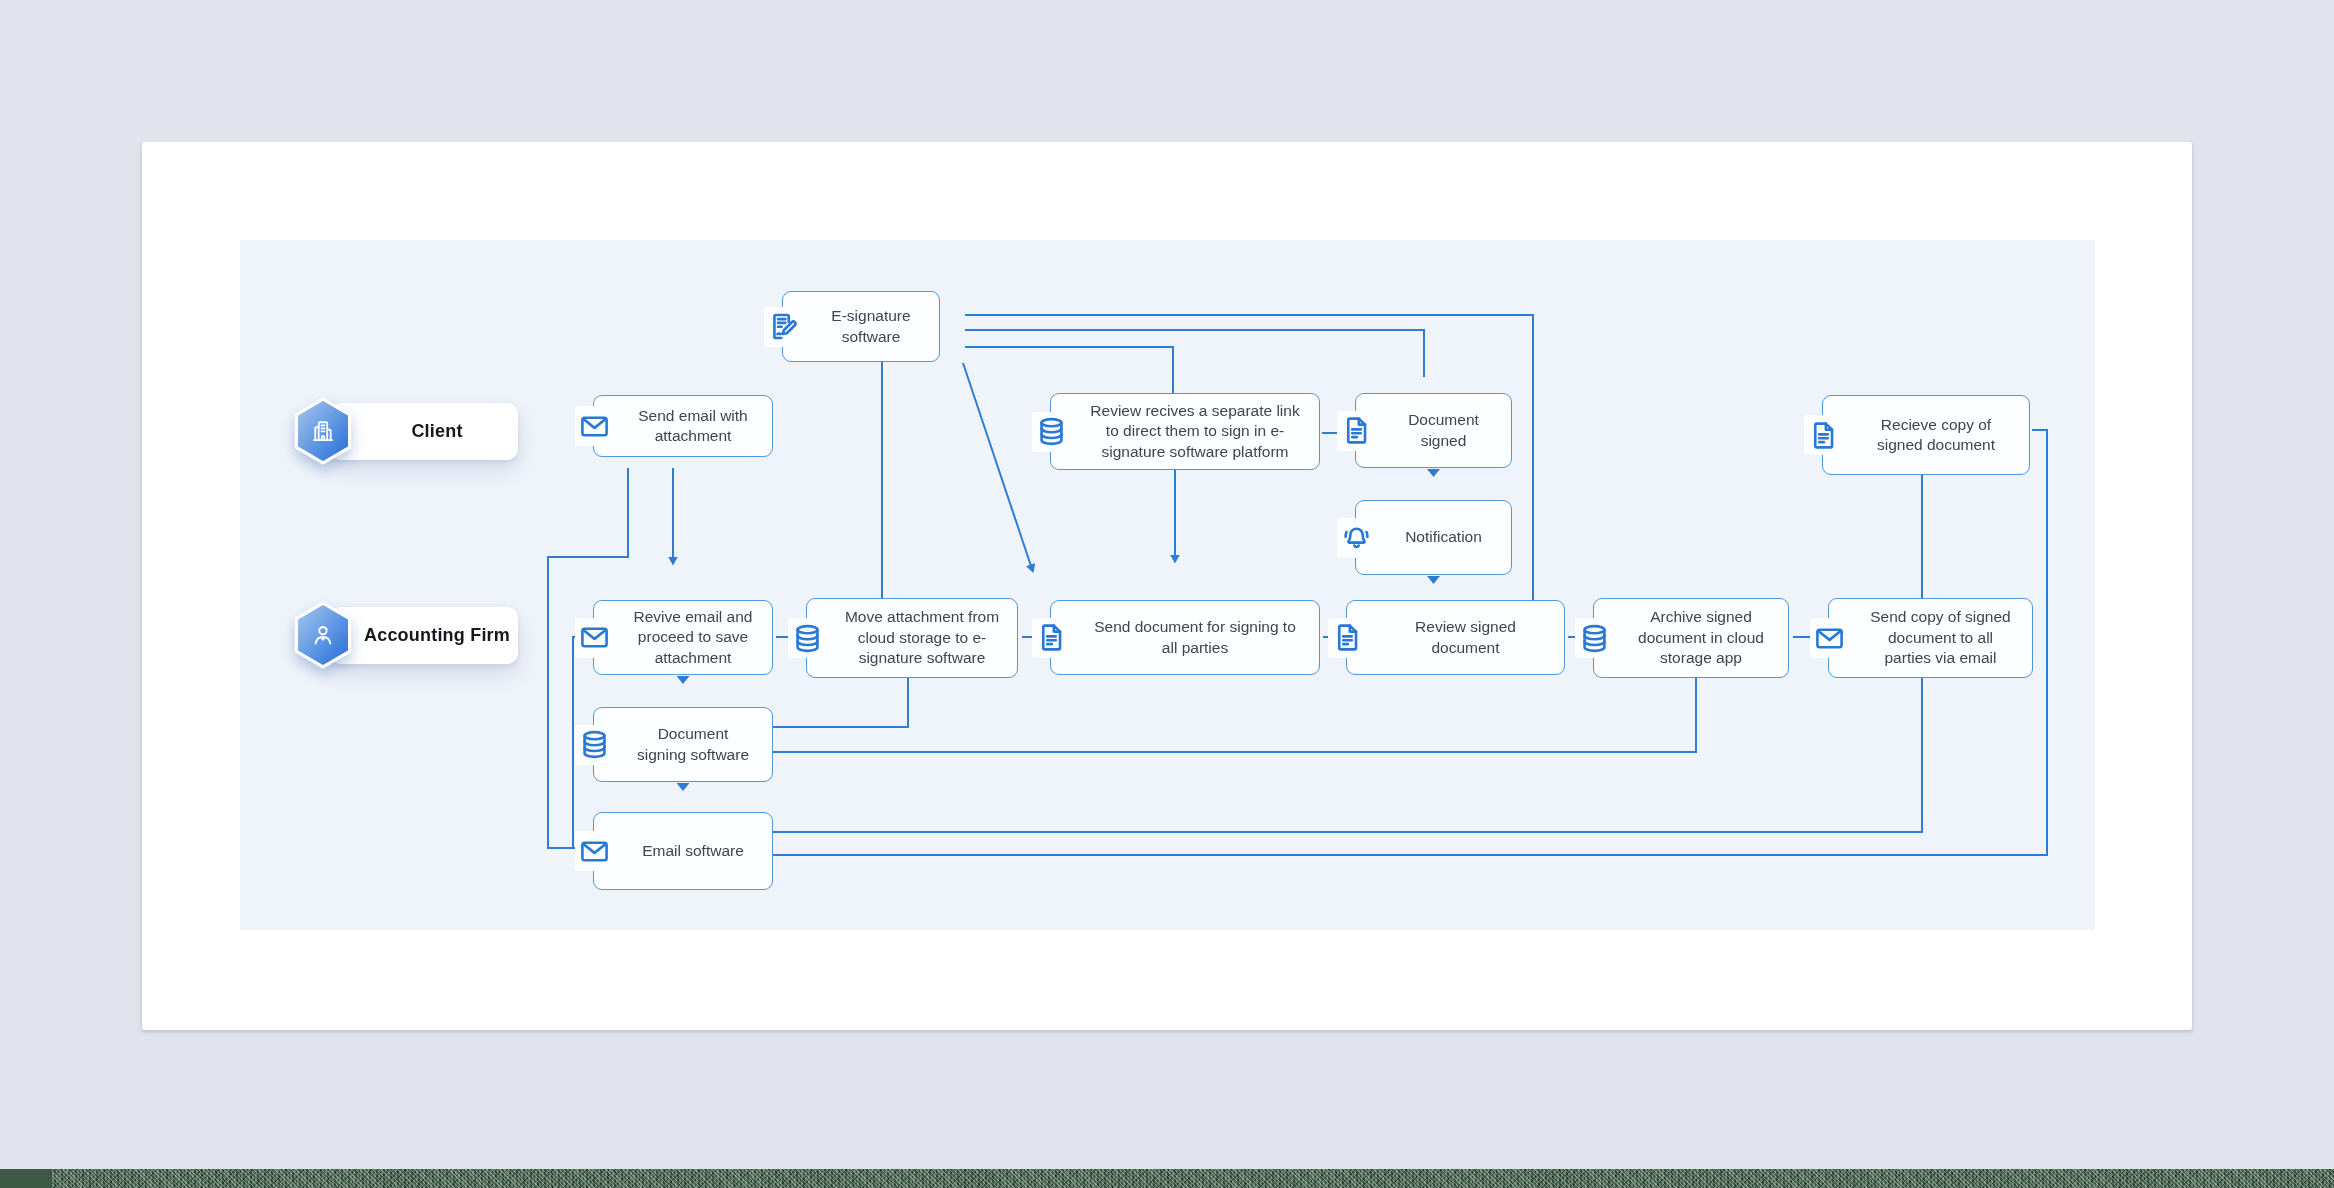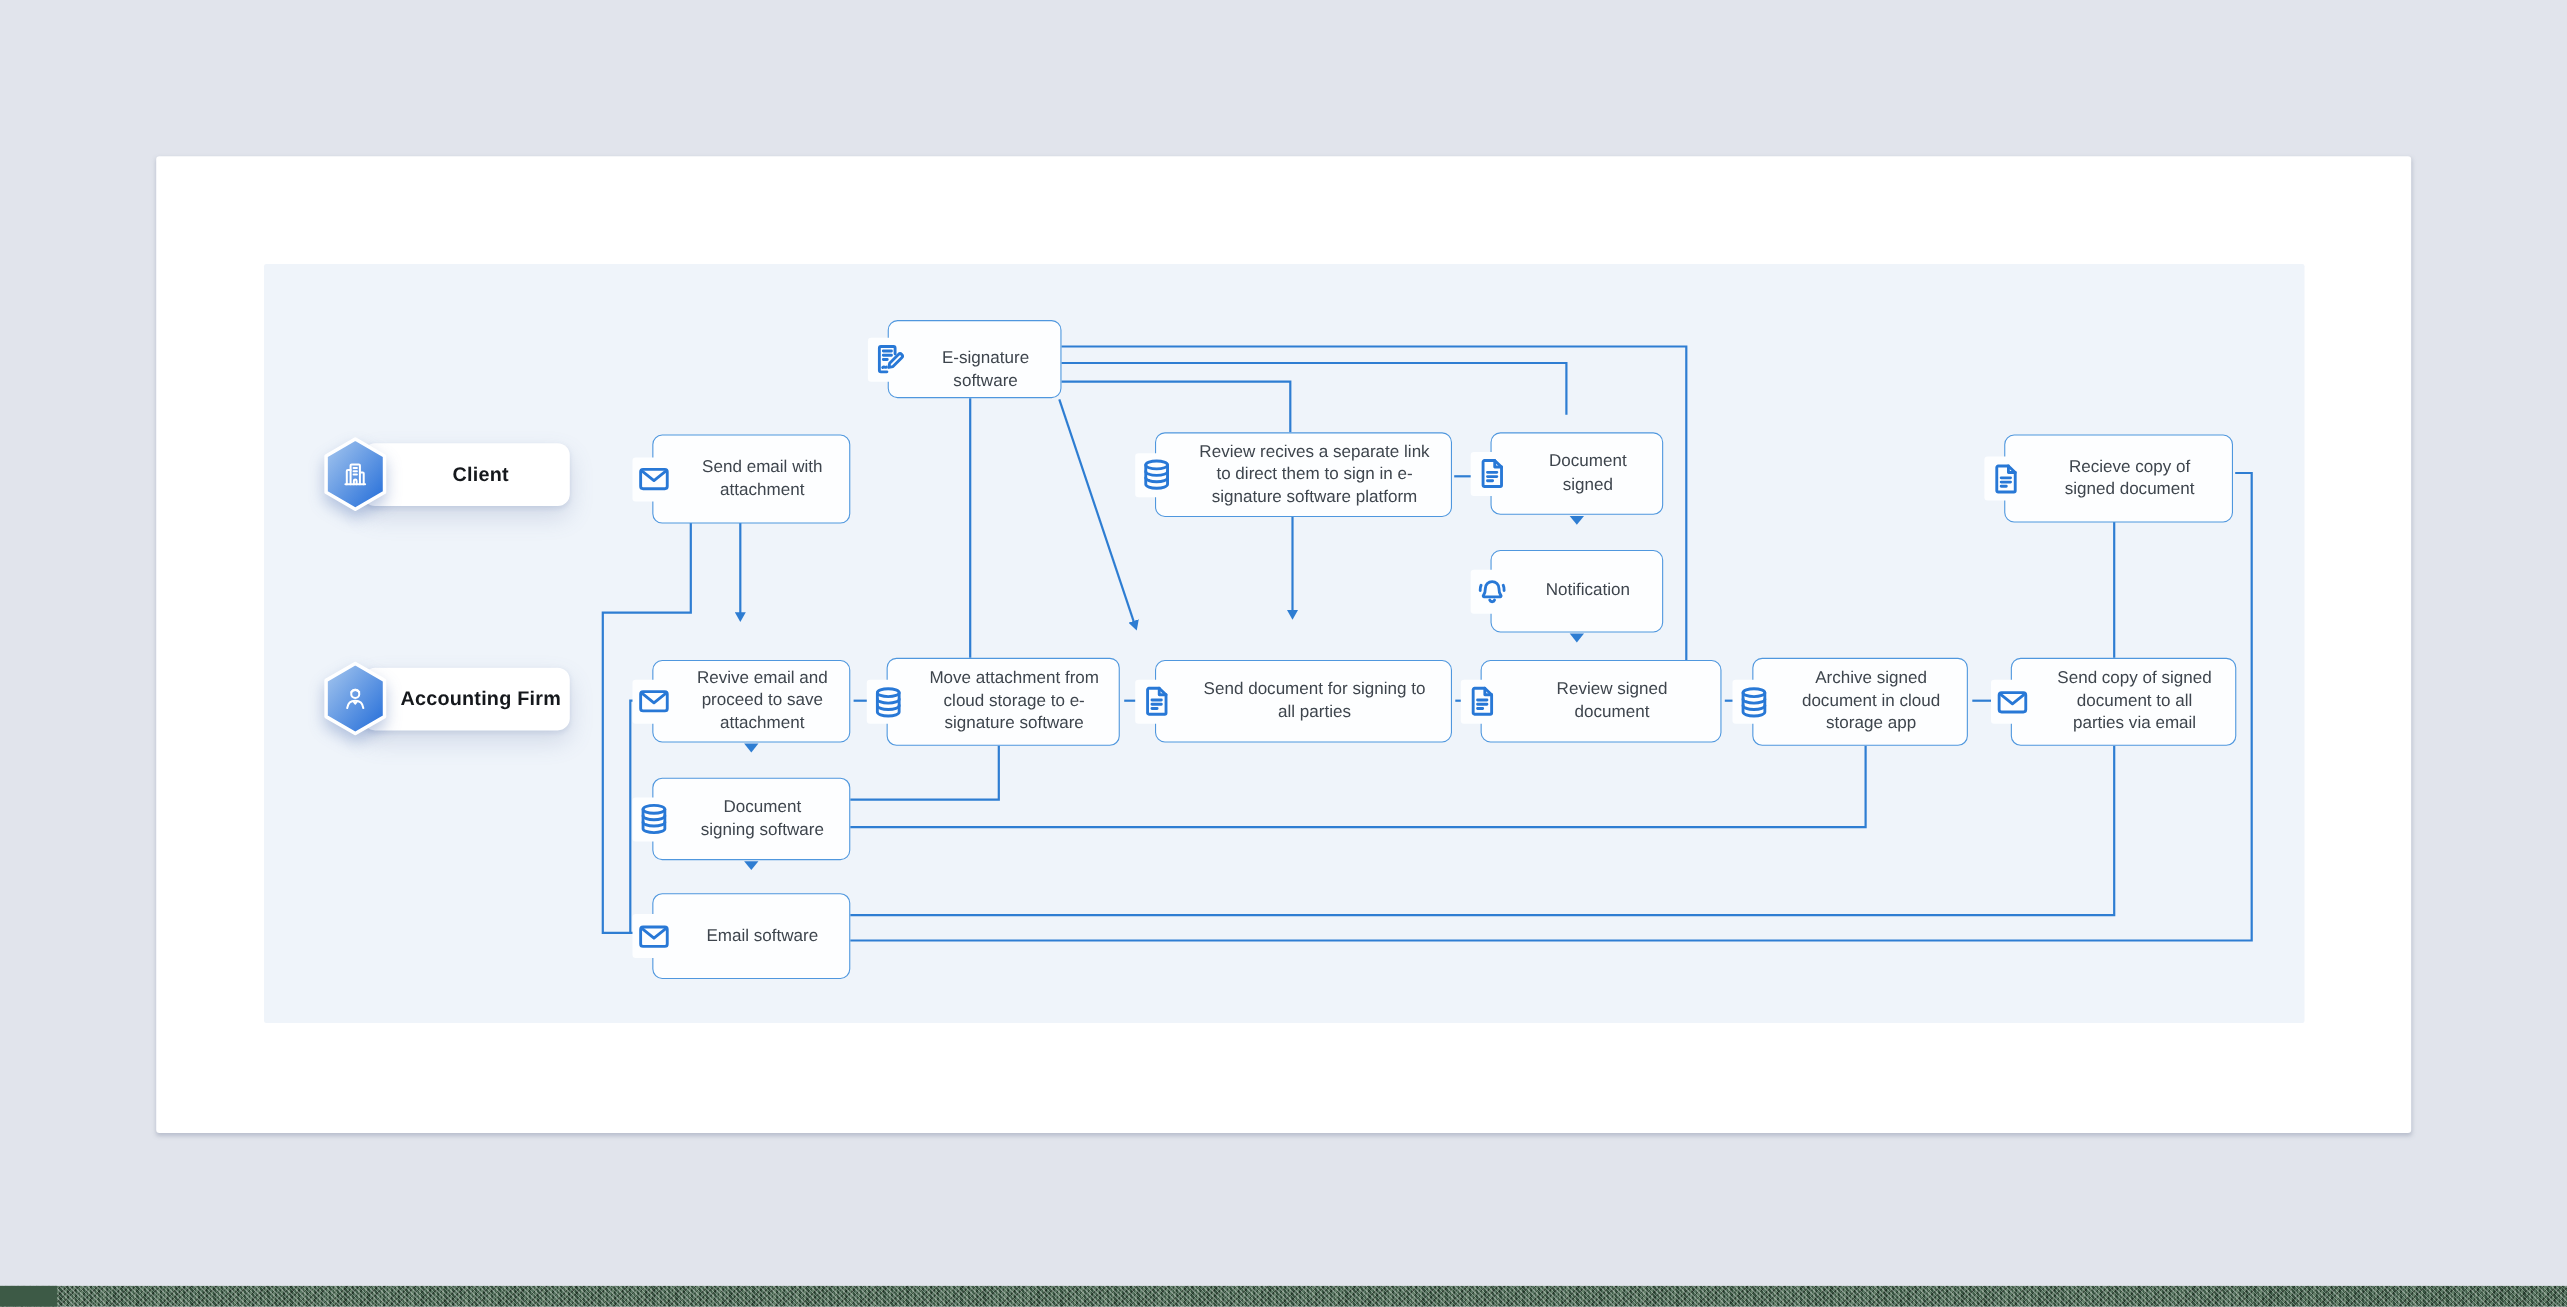--- a/index.html
+++ b/index.html
@@ -94,34 +94,34 @@
     </g>
     <g fill="#2e7dd2" stroke="none">
       <path d="M1427 469 h13 l-6.5 8 z"></path>
       <path d="M1427 576 h13 l-6.5 8 z"></path>
       <path d="M676.5 676 h13 l-6.5 8 z"></path>
       <path d="M676.5 783 h13 l-6.5 8 z"></path>
     </g>
   </svg>
 
   <div id="nodes-layer">
-      <div class="node" style="left: 807px; top: 291px; width: 158px; height: 71px; align-items: flex-end;">
+      <div class="node" style="left: 782px; top: 291px; width: 158px; height: 71px;">
         <span class="icon-wrap">
           <svg viewBox="0 0 24 24">
             <g fill="none" stroke="#2878d6" stroke-width="1.9" stroke-linecap="round" stroke-linejoin="round">
        <path d="M15.8 8.6V4.6a1 1 0 0 0-1-1H6.4a1 1 0 0 0-1 1v14.8a1 1 0 0 0 1 1h4"></path>
        <path d="M8 6.6h5.4M8 9.4h5.4M8 12.2h2.6"></path>
        <path d="M20.2 11.1a1.55 1.55 0 0 0-2.2-2.2l-5.8 5.8-.6 2.8 2.8-.6 5.8-5.8z"></path>
        <path d="M7.6 17.5c.9-.9 1.5.4 2.4-.3"></path>
             </g>
           </svg>
         </span>
         <span class="label">E-signature software</span>
       </div>
-      <div class="node" style="left: 593px; top: 395px; width: 180px; height: 81px; justify-content: flex-end;">
+      <div class="node" style="left: 593px; top: 395px; width: 180px; height: 62px; justify-content: flex-end;">
         <span class="icon-wrap">
           <svg viewBox="0 0 24 24">
             <g fill="none" stroke="#2878d6" stroke-width="1.9" stroke-linecap="round" stroke-linejoin="round">
        <rect x="3.2" y="5.6" width="17.6" height="12.8" rx="1.6"></rect>
        <path d="M4.6 7.1 12 13 19.4 7.1"></path>
             </g>
           </svg>
         </span>
         <span class="label">Send email with attachment</span>
       </div>

